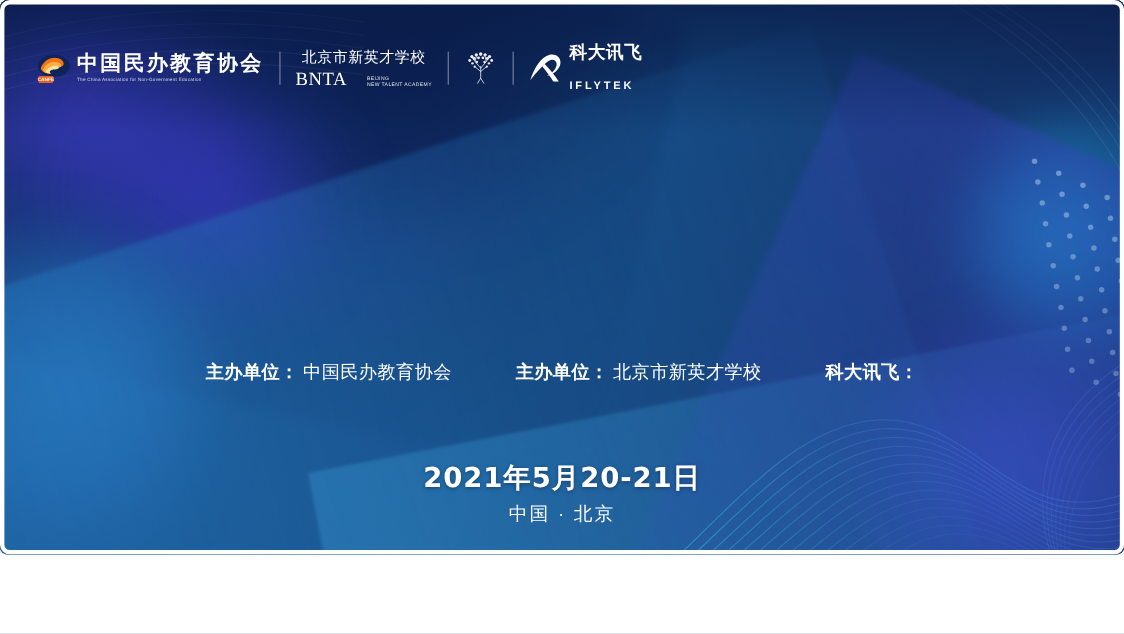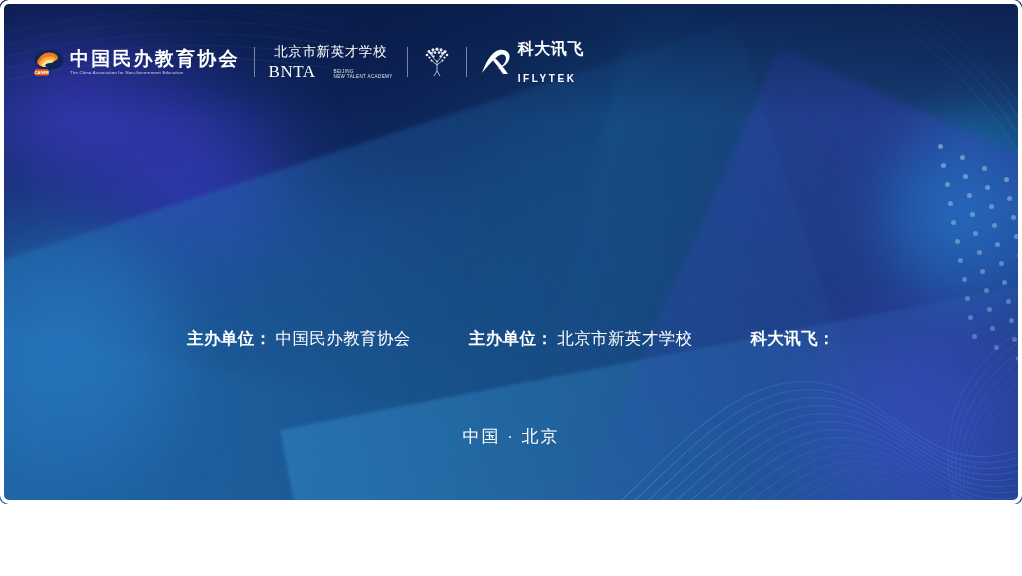--- a/index.html
+++ b/index.html
@@ -454,17 +454,18 @@
     <div class="org-item">
       <span class="org-label">主办单位：</span>
       <span class="org-value">北京市新英才学校</span>
     </div>
     <div class="org-item">
       <span class="org-label">科大讯飞：</span>
     </div>
   </div>
 
   <div class="date-block">
+    <div class="date-line">2021年5月20-21日</div>
     <div class="place-line">中国 · 北京</div>
   </div>
 
   <div class="frame"></div>
 </div>
 
 </body></html>

